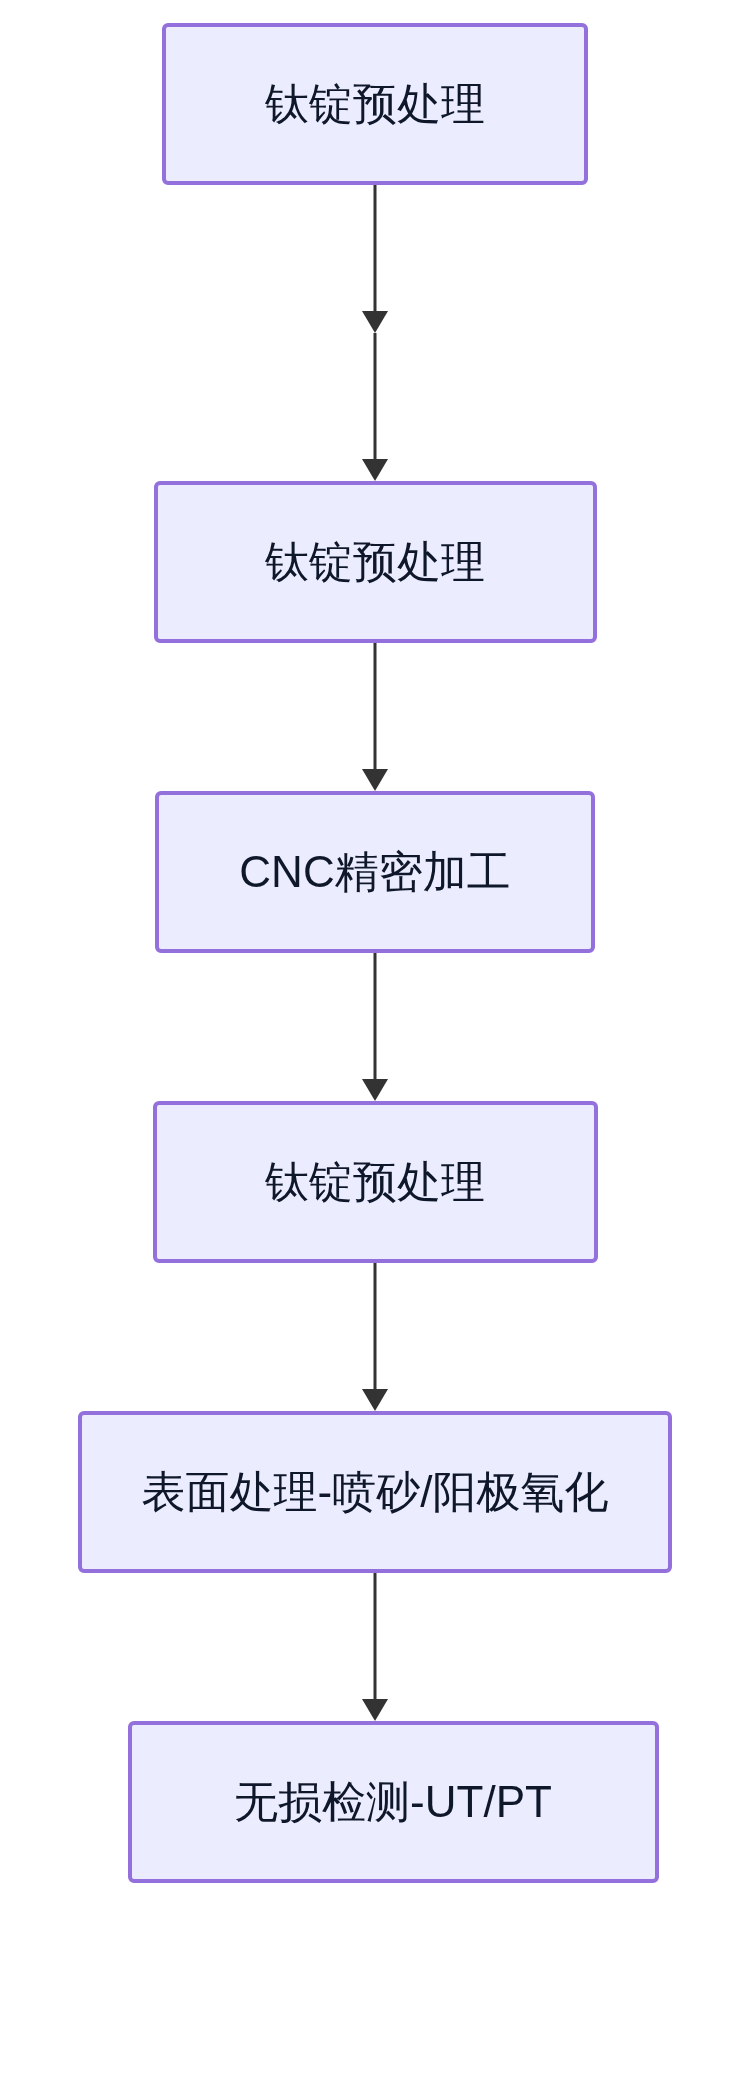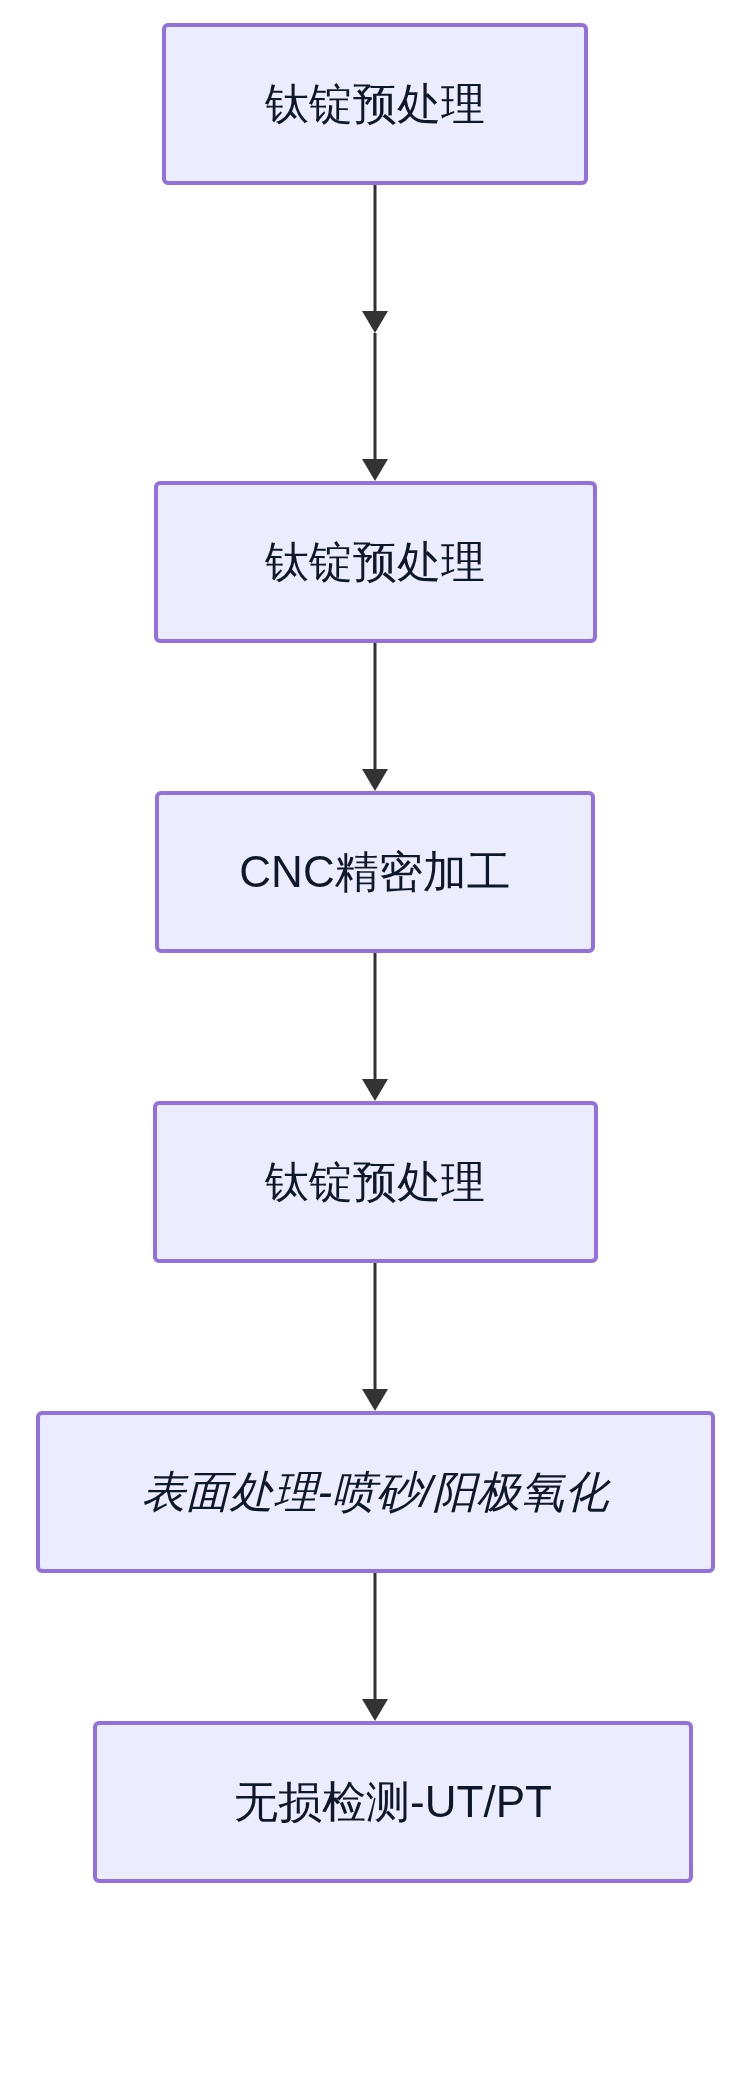--- a/index.html
+++ b/index.html
@@ -36,22 +36,22 @@
     text-align: center;
     white-space: nowrap;
     flex: 0 0 auto;
   }
   
   .n1 { width: 426px; }
   .n2 { width: 403px; }
   .n3 { width: 443px; }
   .n4 { width: 440px; }
   .n5 { width: 445px; }
-  .n6 { width: 679px; font-style: italic; }
-  .n7 { width: 600px; margin-left: 36px; }
+  .n6 { width: 594px; }
+  .n7 { width: 531px; margin-left: 36px; }
 
   .edge {
     height: 148px;
     width: 40px;
     position: relative;
     flex: 0 0 auto;
   }
   .edge .shaft {
     position: absolute;
     left: 50%;

